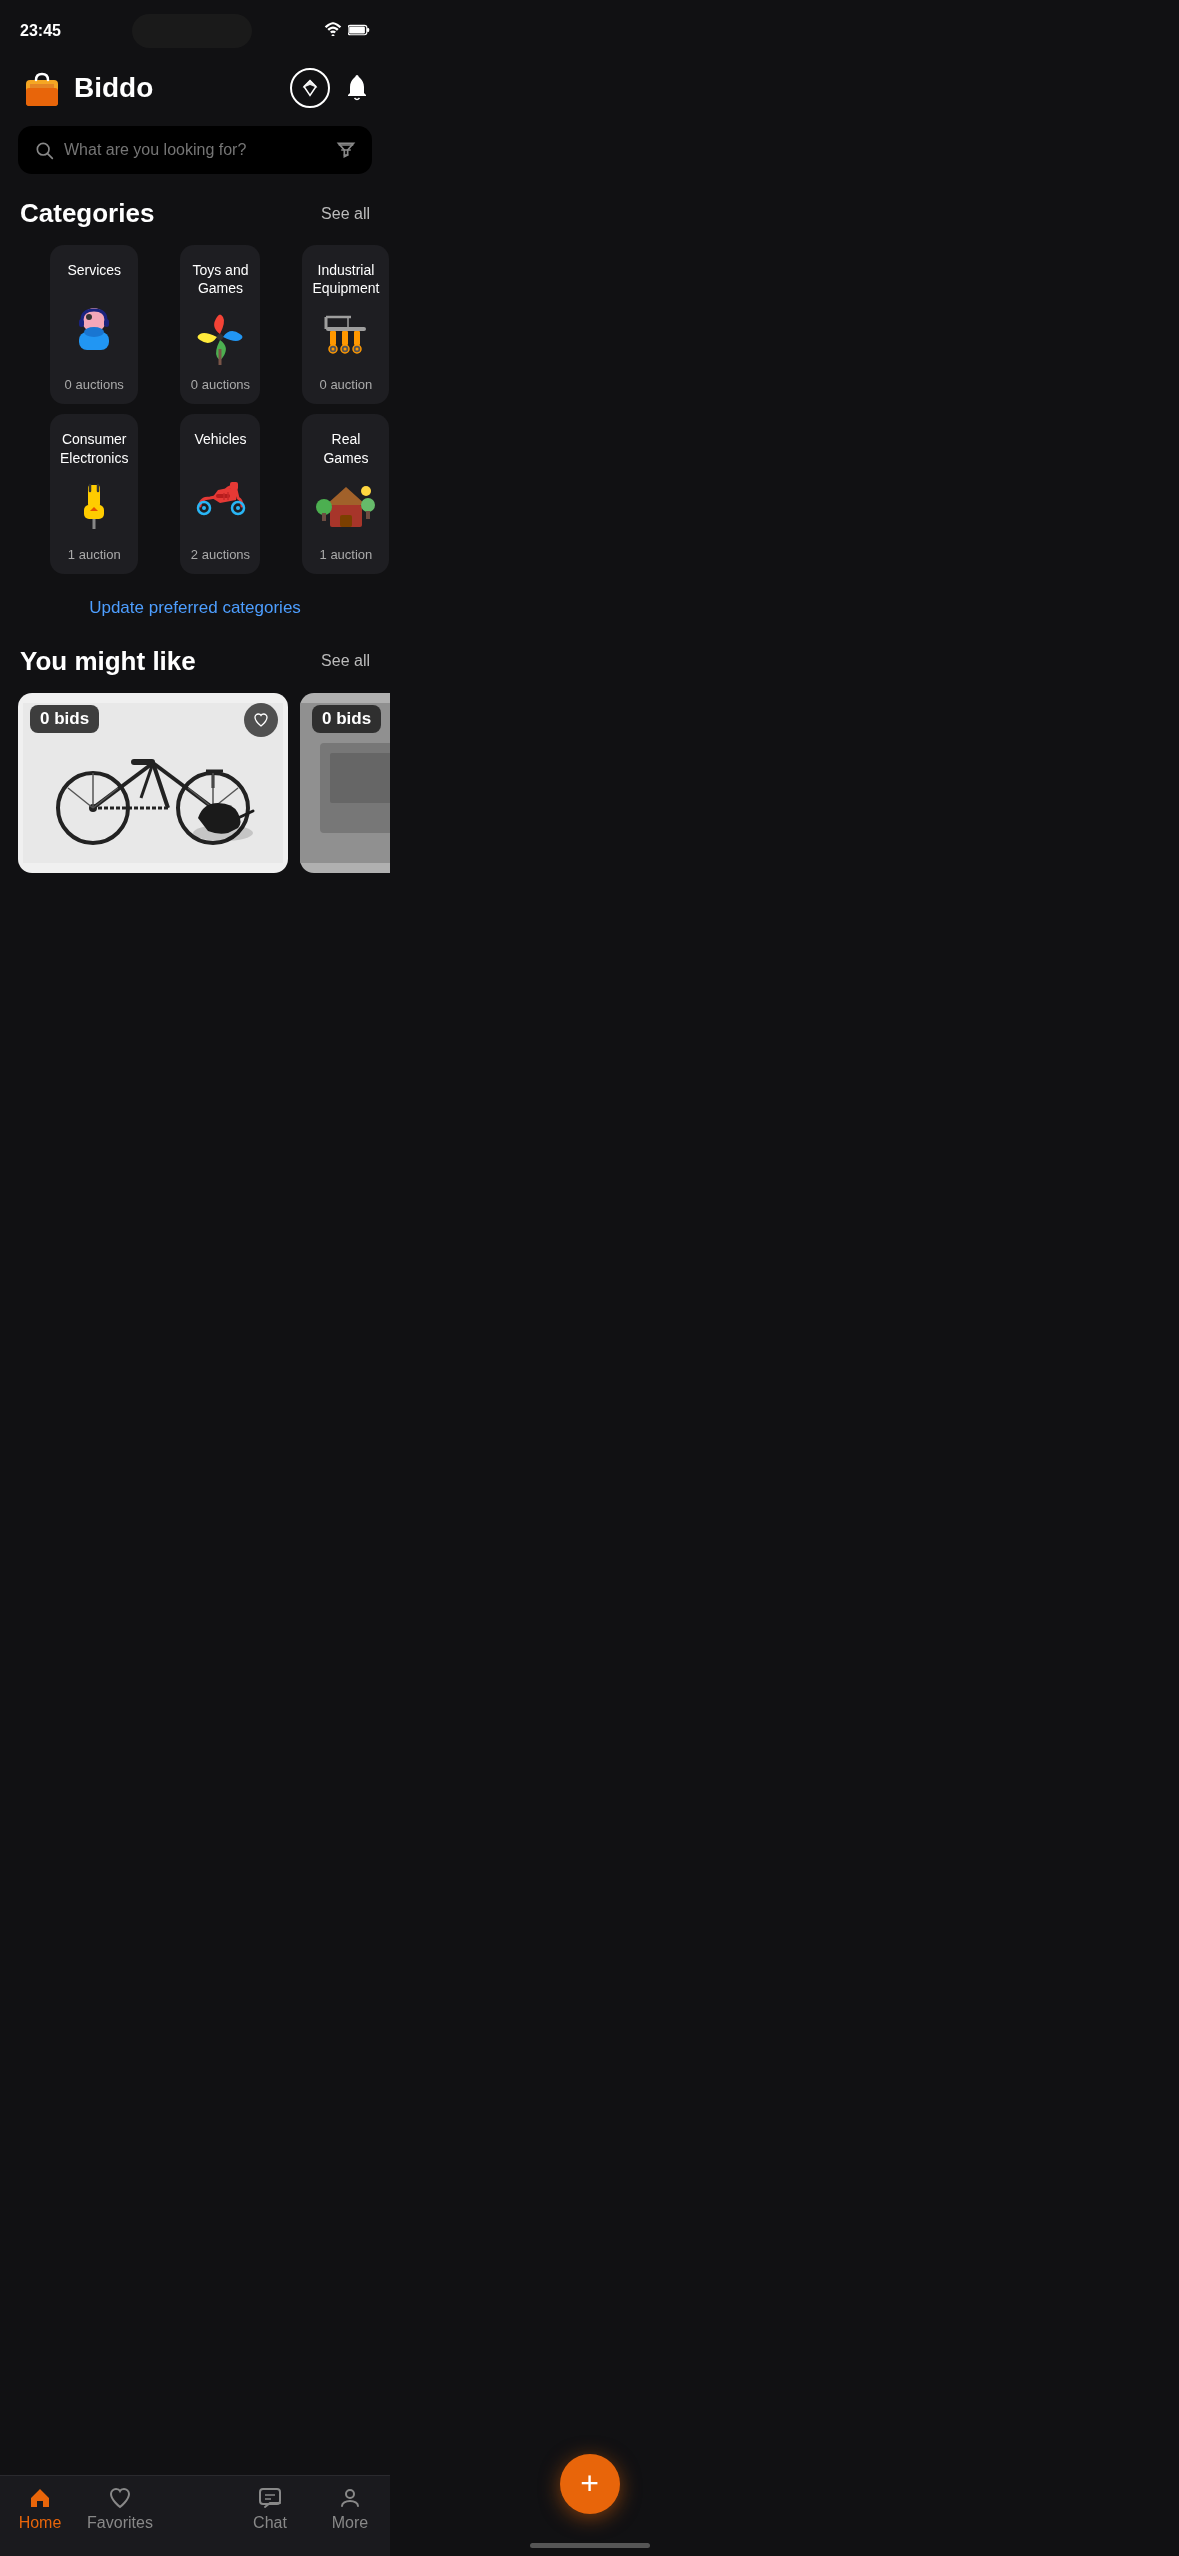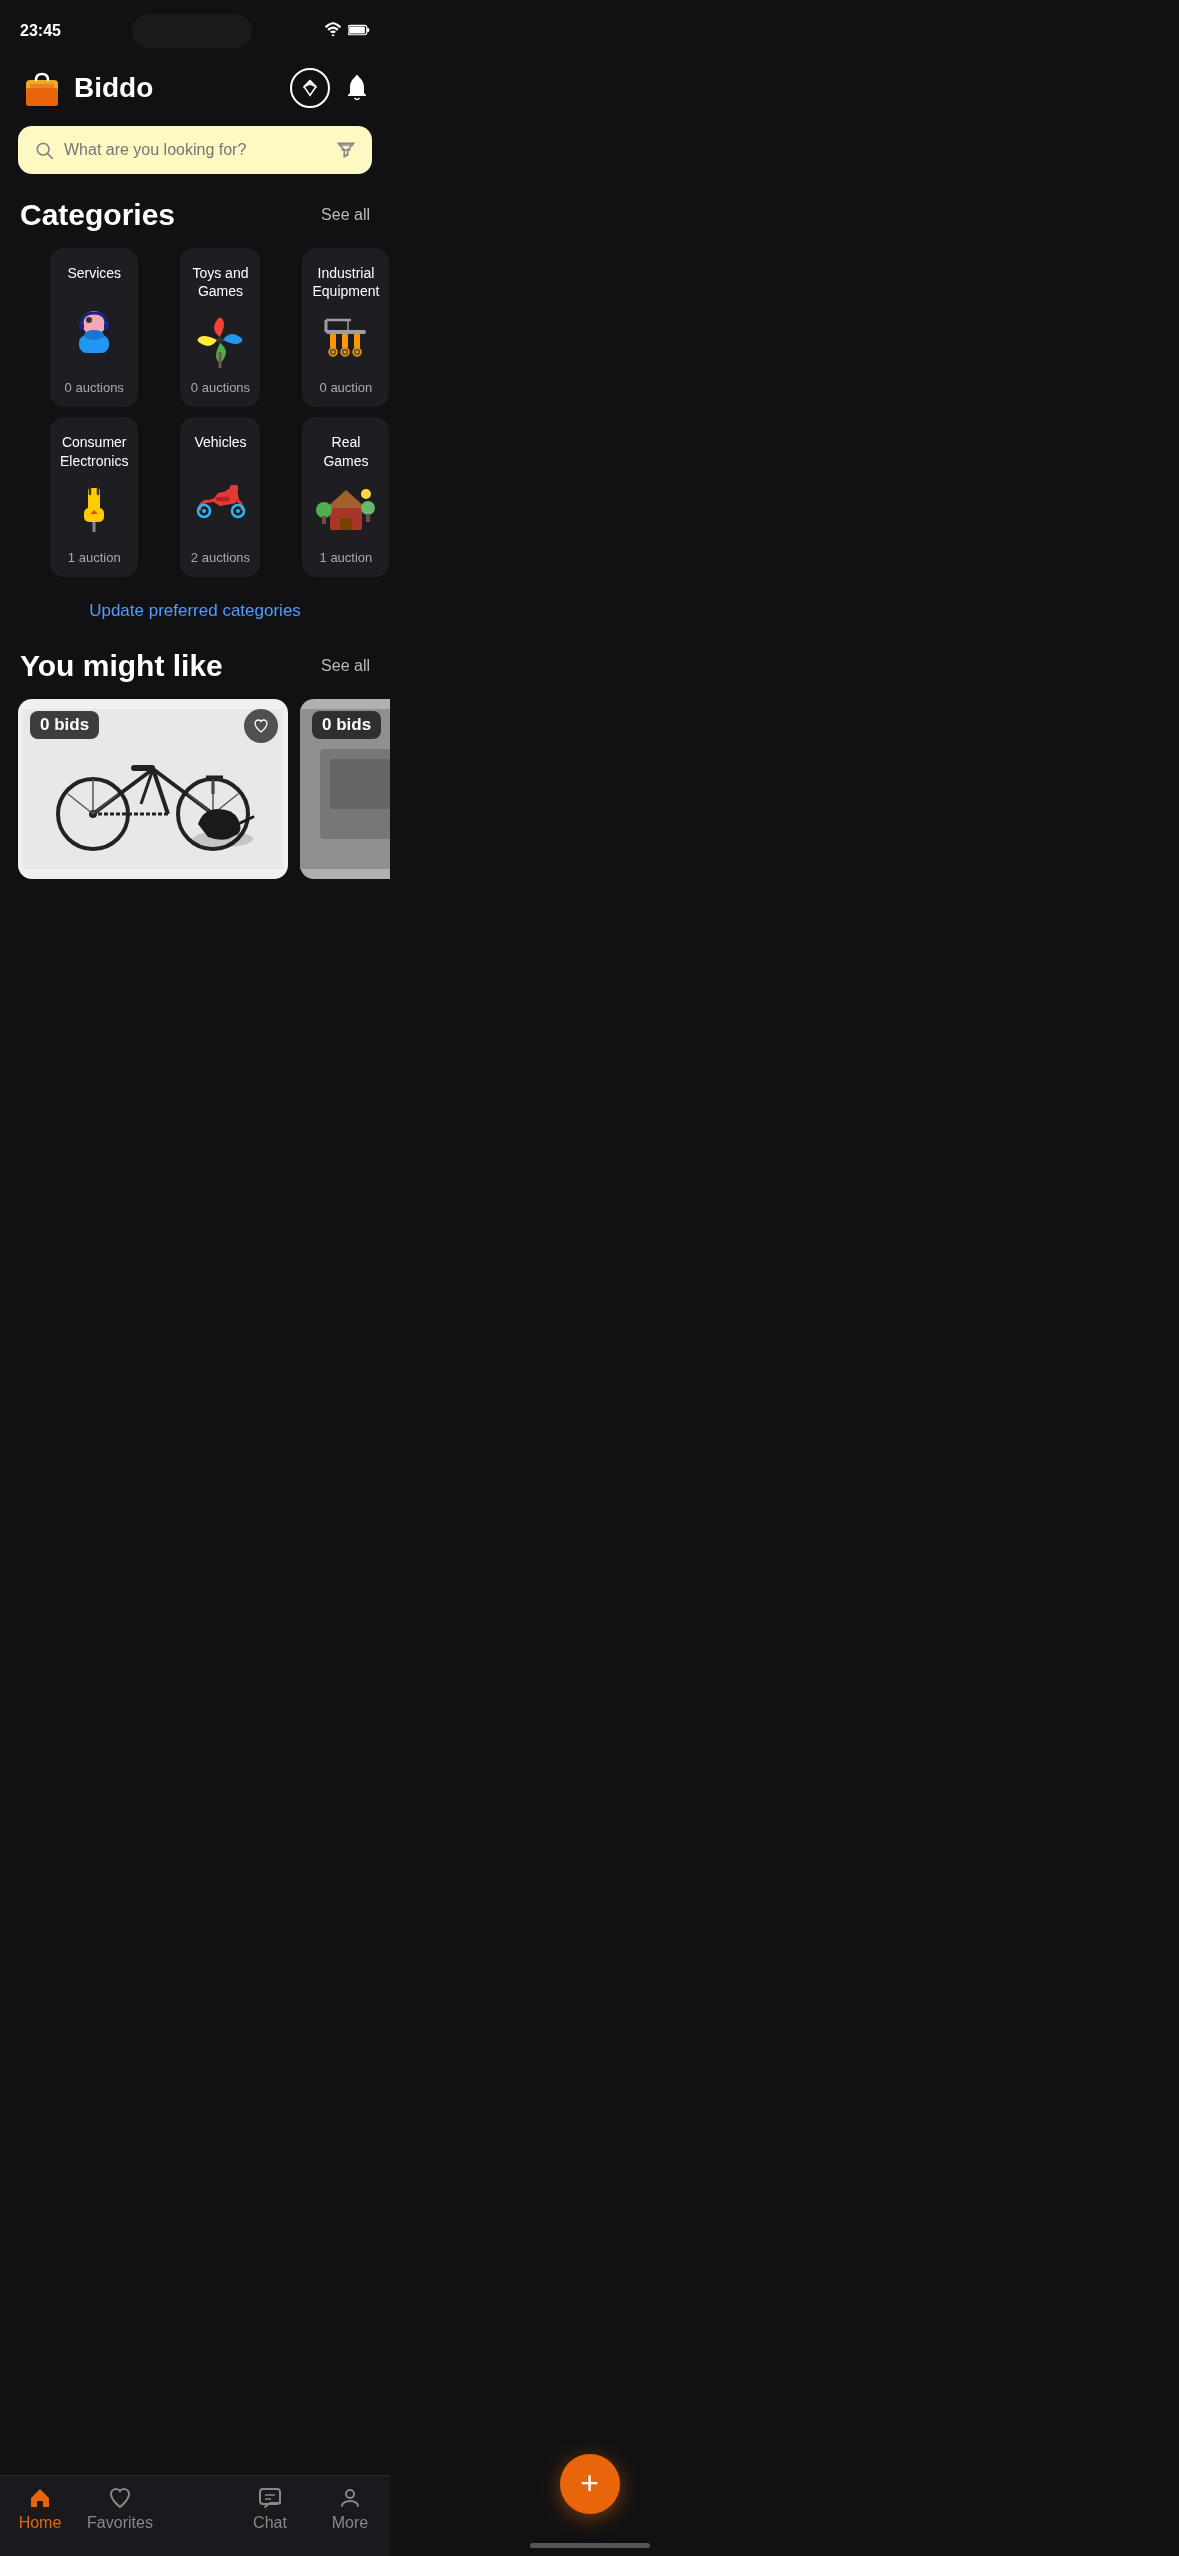--- a/index.html
+++ b/index.html
@@ -80,21 +80,21 @@
       border: none;
       cursor: pointer;
       display: flex;
       align-items: center;
       justify-content: center;
     }
 
     
     .search-bar {
       margin: 0 18px 24px;
-      background: #fef9c3;
+      background: #000000;
       border-radius: 14px;
       display: flex;
       align-items: center;
       padding: 14px 16px;
       gap: 10px;
     }
     .search-input {
       flex: 1;
       background: transparent;
       border: none;
@@ -104,21 +104,21 @@
     }
 
     
     .section-header {
       display: flex;
       justify-content: space-between;
       align-items: center;
       padding: 0 20px 16px;
     }
     .section-title {
-      font-size: 30px;
+      font-size: 26px;
       font-weight: 700;
       color: #fff;
     }
     .see-all {
       font-size: 16px;
       color: #bbb;
       cursor: pointer;
       background: transparent;
       border: none;
     }

